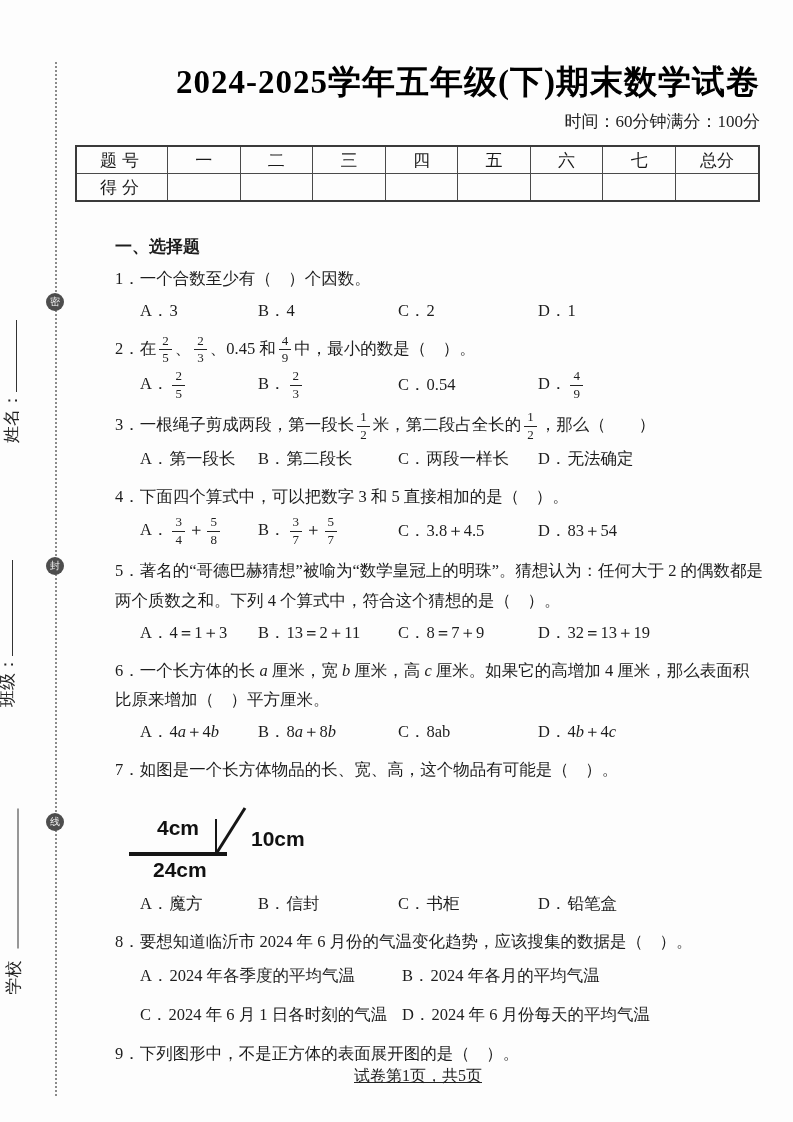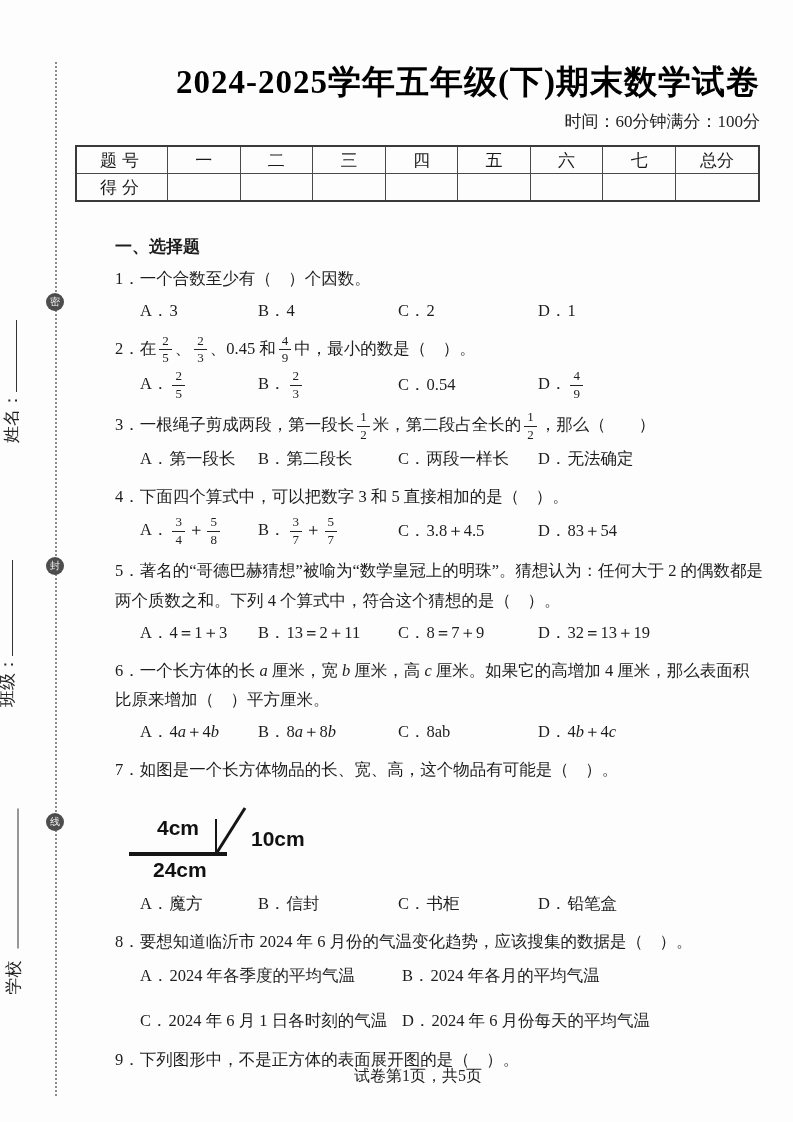--- a/index.html
+++ b/index.html
@@ -24,33 +24,33 @@
   .score-table td{border:1px solid #4a4a4a;height:26px;text-align:center;font-size:17px;
                   color:#1a1a1a;padding:0;}
   .score-table td.hd{letter-spacing:5px;}
   
   .section-title{position:absolute;left:115px;top:235px;font-size:17px;font-weight:bold;}
   .questions{position:absolute;left:115px;top:256px;width:650px;font-size:16.5px;}
   .q-text{margin:8px 0 2px;line-height:1.8;}
   .opts-row{display:grid;grid-template-columns:118px 140px 140px auto;padding-left:25px;
             margin:3px 0 9px;align-items:center;}
   .opts-2col{display:grid;grid-template-columns:262px auto;padding-left:25px;
-             margin:6px 0 10px;row-gap:16px;}
+             margin:6px 0 10px;row-gap:10px;}
   .opt{white-space:nowrap;line-height:1.7;}
   .opt-label{margin-right:1px;}
   .frac{display:inline-flex;flex-direction:column;align-items:center;vertical-align:middle;
         margin:0 3px;font-size:13px;line-height:1.12;}
   .frac .num{border-bottom:1px solid #222;padding:0 3px 1px;}
   .frac .den{padding-top:1px;}
   i{font-style:italic;}
   .figure{margin:12px 0 4px 0;}
   .figure svg text{font:bold 21px "Liberation Sans",sans-serif;fill:#111;}
   .figure svg line{stroke:#161616;}
   .footer{position:absolute;left:75px;top:1066px;width:686px;text-align:center;
-          font-size:16px;color:#222;}
+          font-size:16px;color:#222;text-decoration:underline;}
 </style>
 </head>
 <body>
 
 <div class="page">
 
   <div class="edge-line"></div>
 
   <div class="side-label" style="left:-50px;top:370px;">
     <span>姓名：</span><span class="blank w72"></span>

